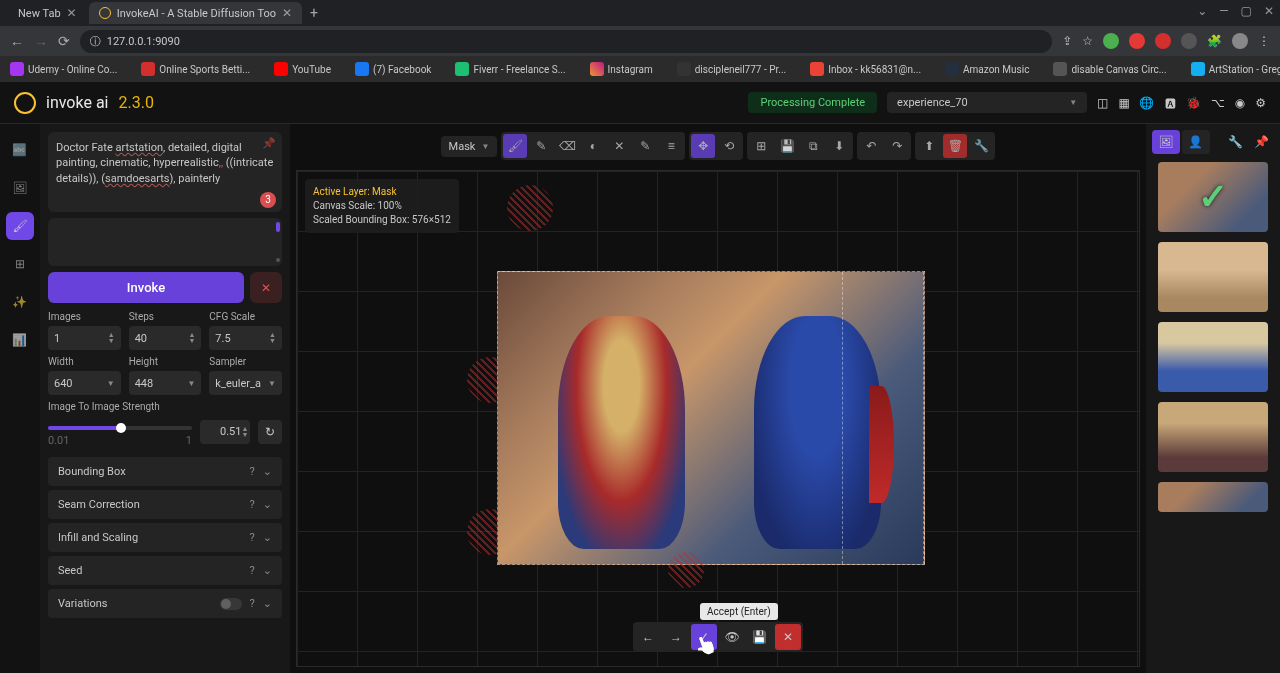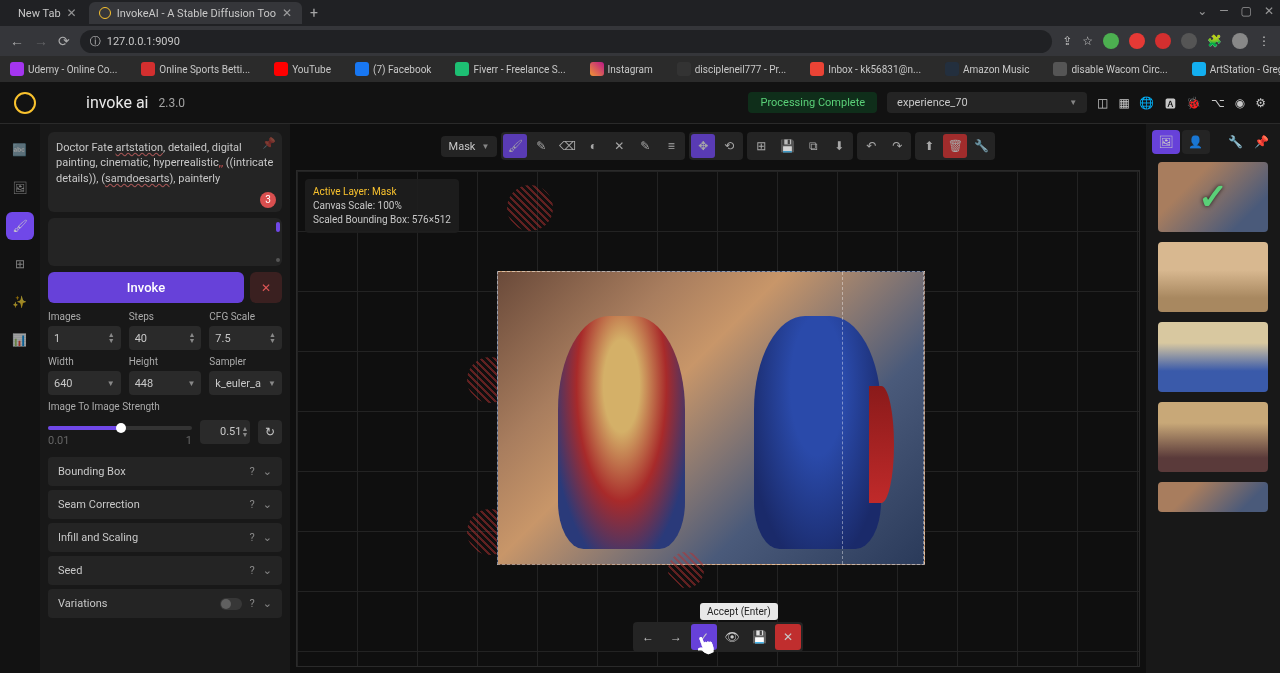--- a/index.html
+++ b/index.html
@@ -18,22 +18,22 @@
 .addr-icons { display: flex; gap: 10px; align-items: center; }
 .addr-icon { width: 16px; height: 16px; border-radius: 50%; }
 .bookmarks { height: 26px; display: flex; align-items: center; padding: 0 10px; gap: 24px; font-size: 10px; background: #2b2b2b; }
 .bookmark { display: flex; align-items: center; gap: 4px; white-space: nowrap; }
 .bm-icon { width: 14px; height: 14px; border-radius: 3px; }
 .win-controls { position: absolute; top: 4px; right: 6px; display: flex; gap: 12px; font-size: 12px; opacity: 0.7;}
 
 
 .app-header { height: 42px; background: #121212; display: flex; align-items: center; padding: 0 14px; gap: 10px; border-bottom: 1px solid #2a2a2a; }
 .logo { width: 22px; height: 22px; border: 2px solid #f9c22e; border-radius: 50%; }
-.app-title { font-size: 16px; color: #e8e8e8; margin-left: 40px; }
-.app-version { font-size: 12px; color: #a3a3a3; }
+.app-title { font-size: 16px; color: #e8e8e8; }
+.app-version { font-size: 16px; color: #eab308; }
 .status-pill { background: #0f2e1a; color: #5ad178; padding: 4px 12px; border-radius: 4px; font-size: 11px; }
 .model-select { background: #242424; padding: 4px 10px; border-radius: 4px; font-size: 11px; min-width: 200px; display: flex; justify-content: space-between; align-items: center; }
 .header-icons { display: flex; gap: 10px; align-items: center; }
 
 
 .app-body { display: flex; height: calc(673px - 82px - 42px); }
 .rail { width: 40px; background: #121212; display: flex; flex-direction: column; align-items: center; padding-top: 12px; gap: 10px; }
 .rail-item { width: 28px; height: 28px; border-radius: 6px; display: flex; align-items: center; justify-content: center; opacity: 0.6; }
 .rail-item.active { background: #7048e8; opacity: 1; }
 
@@ -184,21 +184,21 @@
     <div class="bookmark">
         <span class="bm-icon" style="background:#ea4335"></span>
         <span>Inbox - kk56831@n...</span>
       </div>
     <div class="bookmark">
         <span class="bm-icon" style="background:#232f3e"></span>
         <span>Amazon Music</span>
       </div>
     <div class="bookmark">
         <span class="bm-icon" style="background:#555"></span>
-        <span>disable Wacom Circ...</span>
+        <span>disable Canvas Circ...</span>
       </div>
     <div class="bookmark">
         <span class="bm-icon" style="background:#13aff0"></span>
         <span>ArtStation - Greg R...</span>
       </div>
     <div class="bookmark">
         <span class="bm-icon" style="background:#222"></span>
         <span>Neil Fontaine | CGS...</span>
       </div>
 

